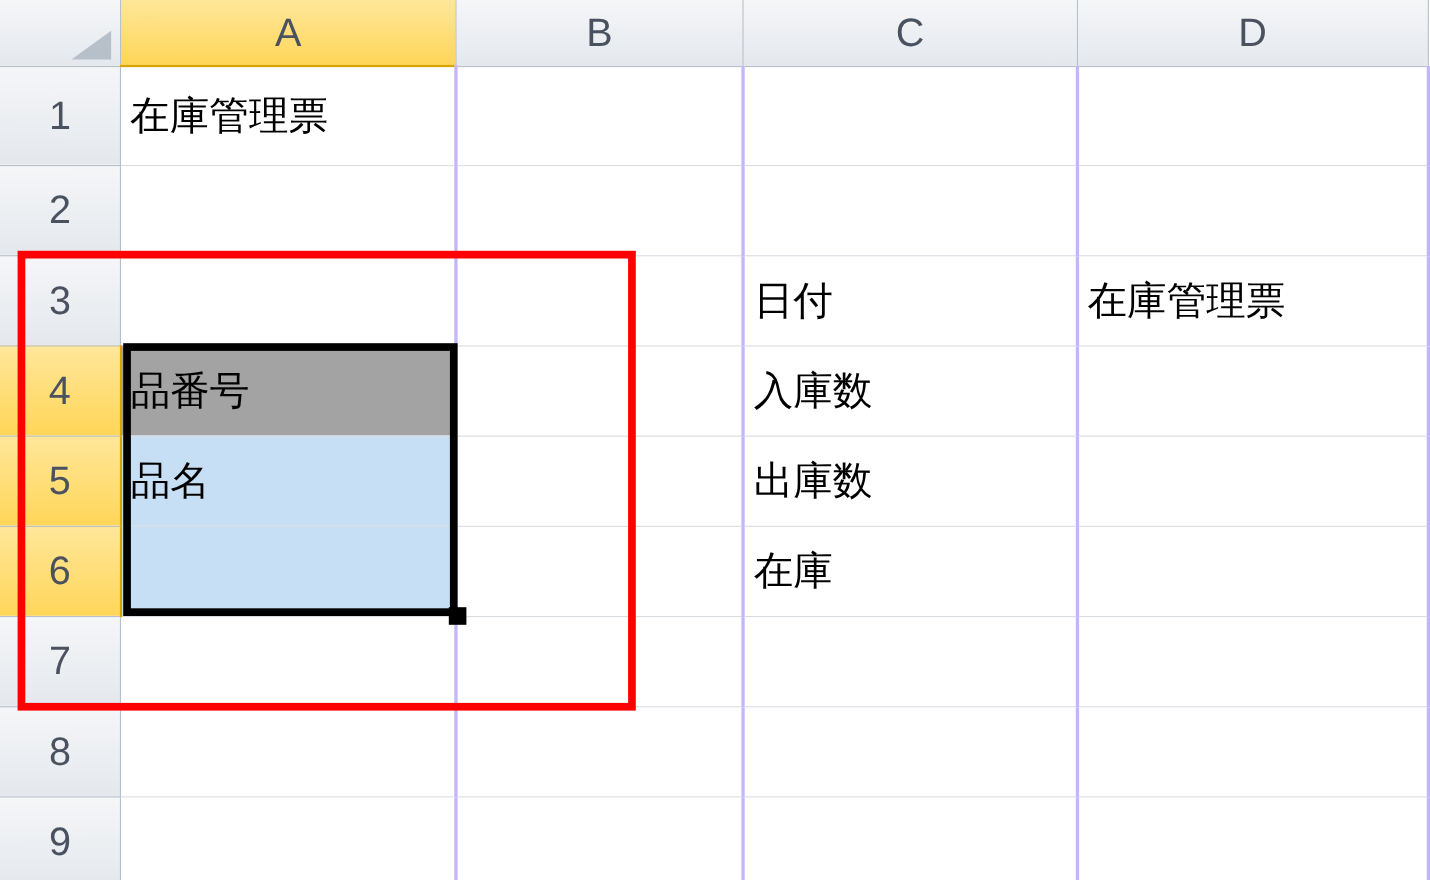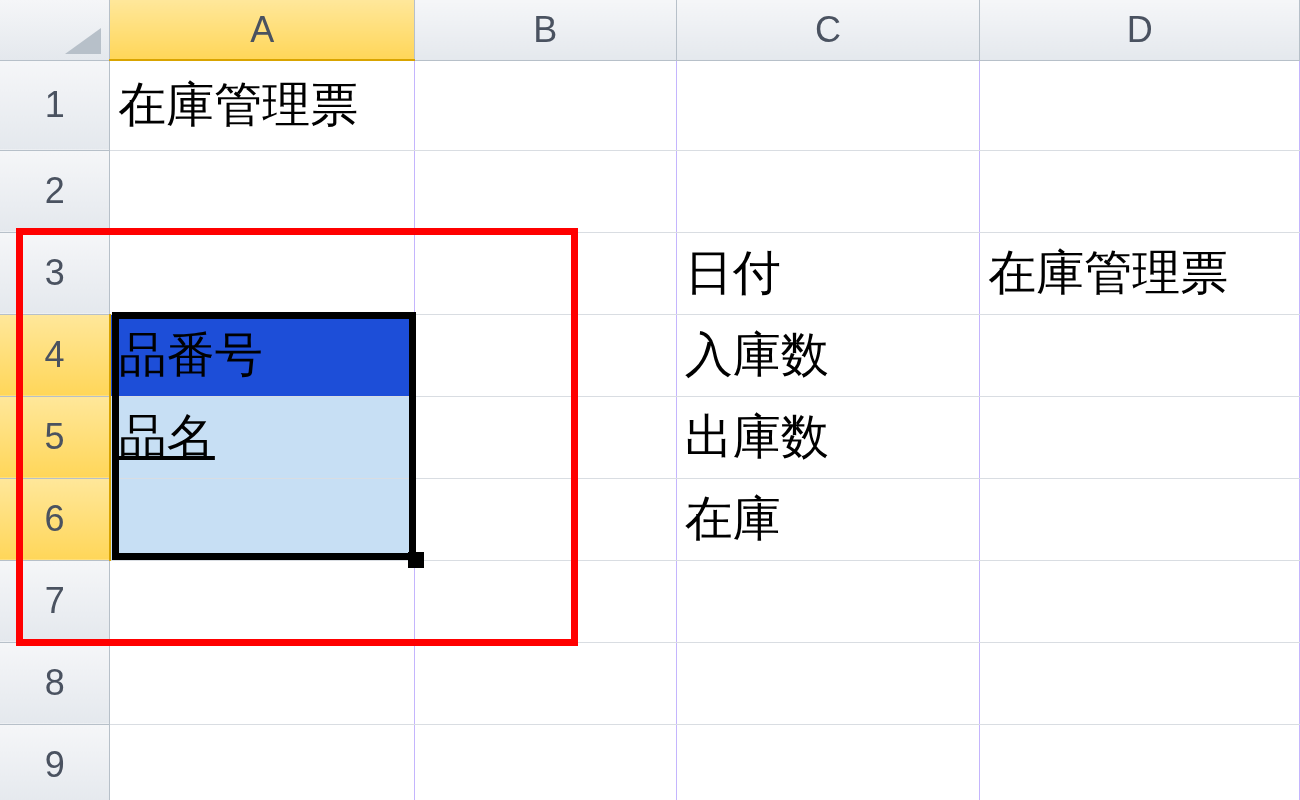--- a/index.html
+++ b/index.html
@@ -57,30 +57,30 @@
       text-align: center;
       font-size: 36px;
       color: #4a5260;
       vertical-align: middle;
     }
     .row-header.active {
       background: linear-gradient(to bottom, #ffe79a, #ffd659);
       border-right: 2px solid #d9a400;
     }
     .cell {
-      border-right: 1px solid #c4b5fd;
+      border-right: 3px solid #c4b5fd;
       border-bottom: 1px solid #d9dde2;
-      font-size: 48px;
+      font-size: 36px;
       color: #000;
       padding: 0 8px;
       vertical-align: middle;
       background: #fff;
     }
-    .cell.sel-fill { background: #c7dff4; text-decoration: underline; }
-    .cell.sel-anchor { background: #1d4ed8; }
+    .cell.sel-fill { background: #c7dff4; }
+    .cell.sel-anchor { background: #a3a3a3; }
     .colA { width: 305px; }
     .colB { width: 262px; }
     .colC { width: 304px; }
     .colD { width: 320px; }
     .row { height: 82px; }
     .row1 { height: 90px; }
 
     
     .selection-border {
       position: absolute;

